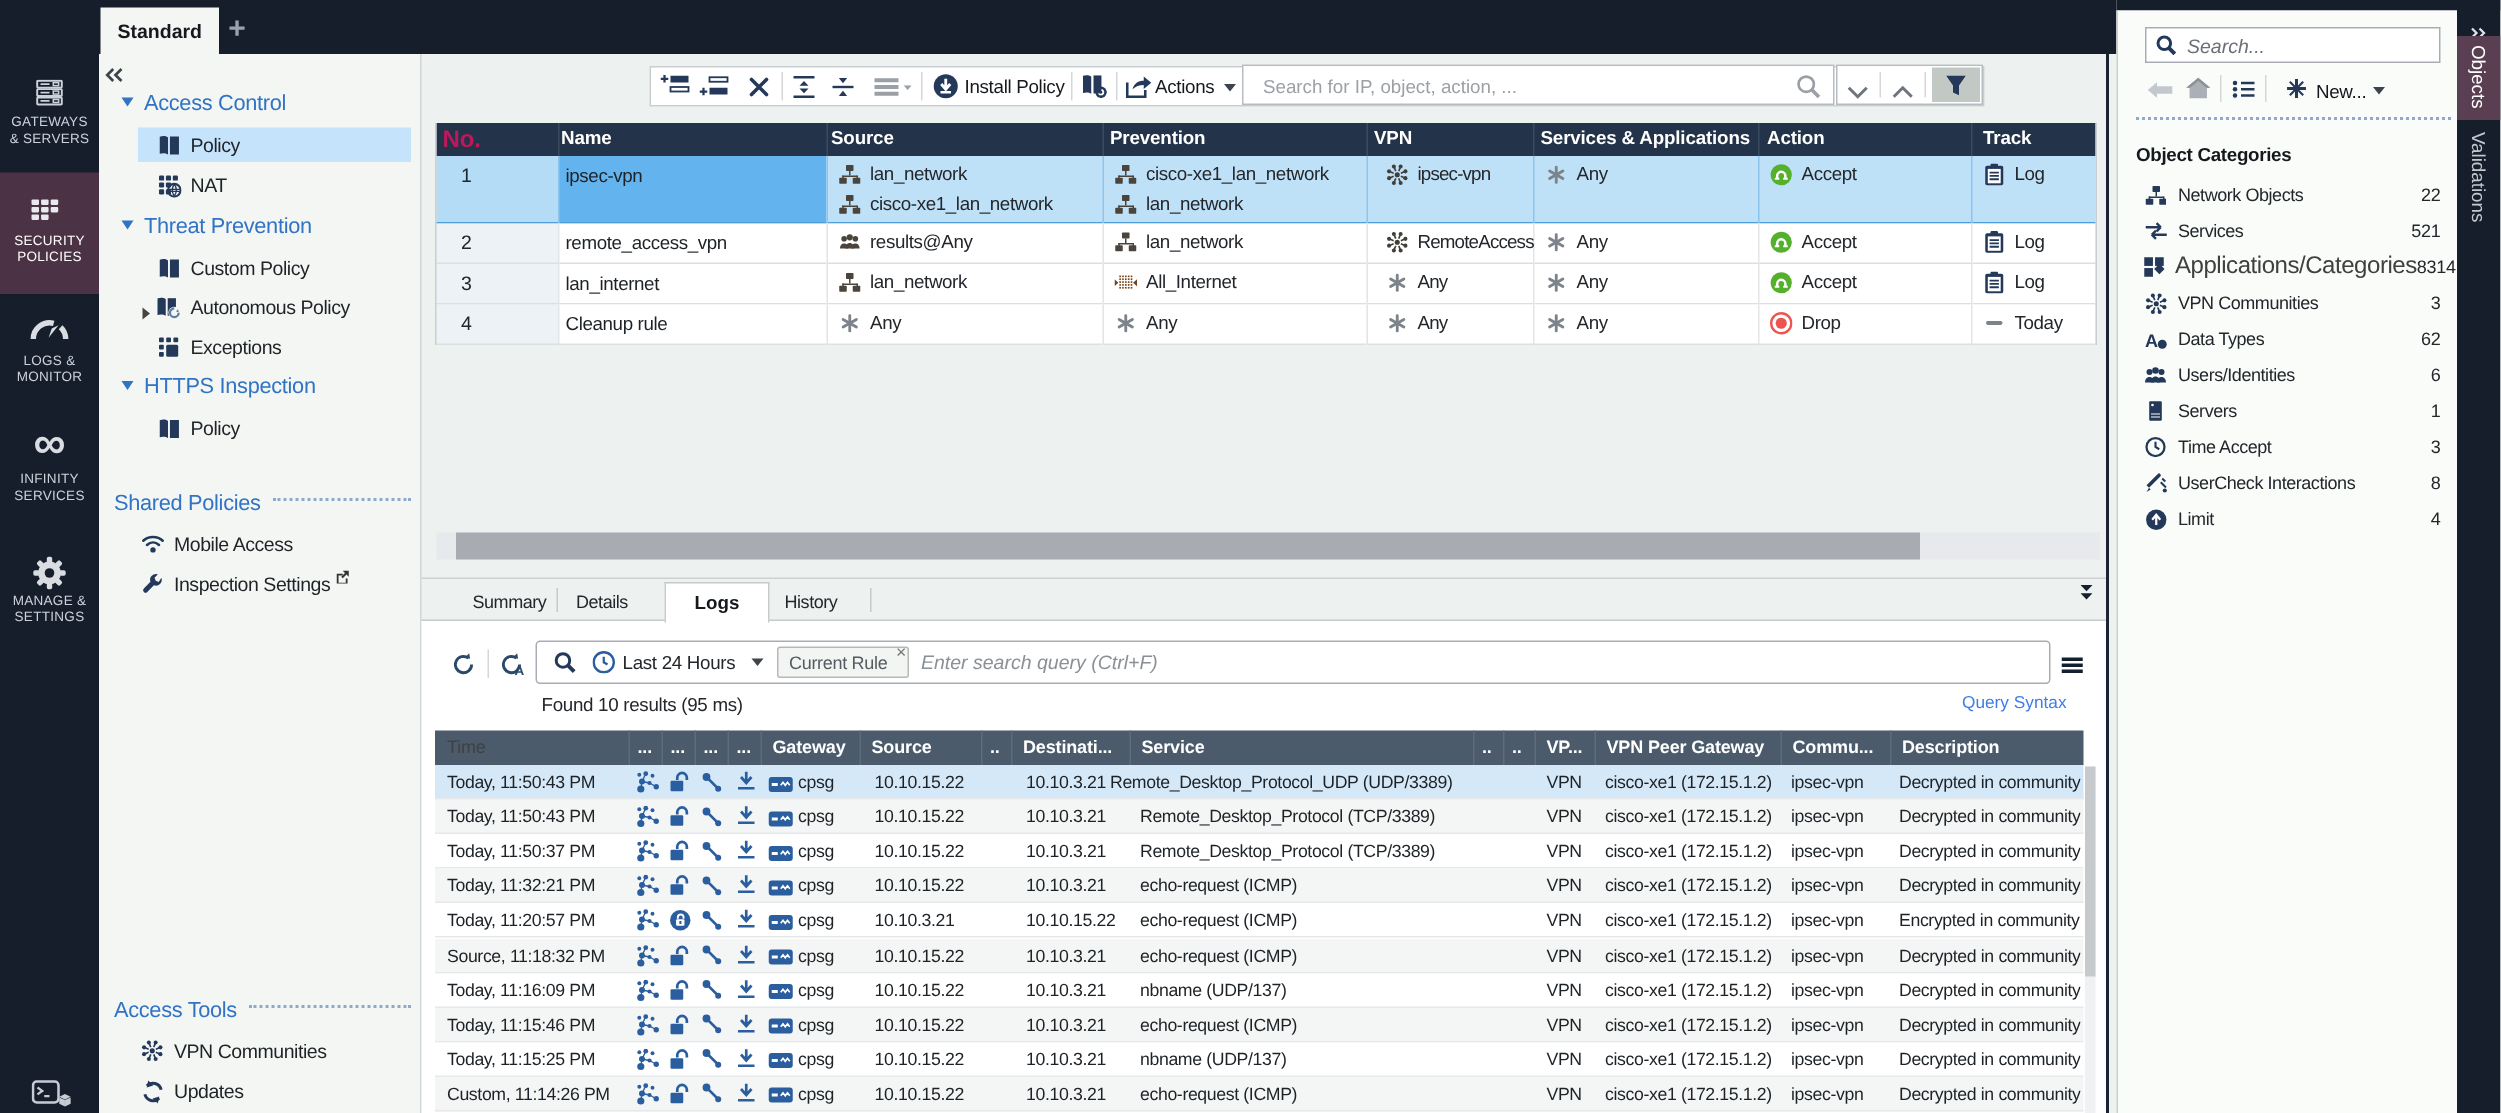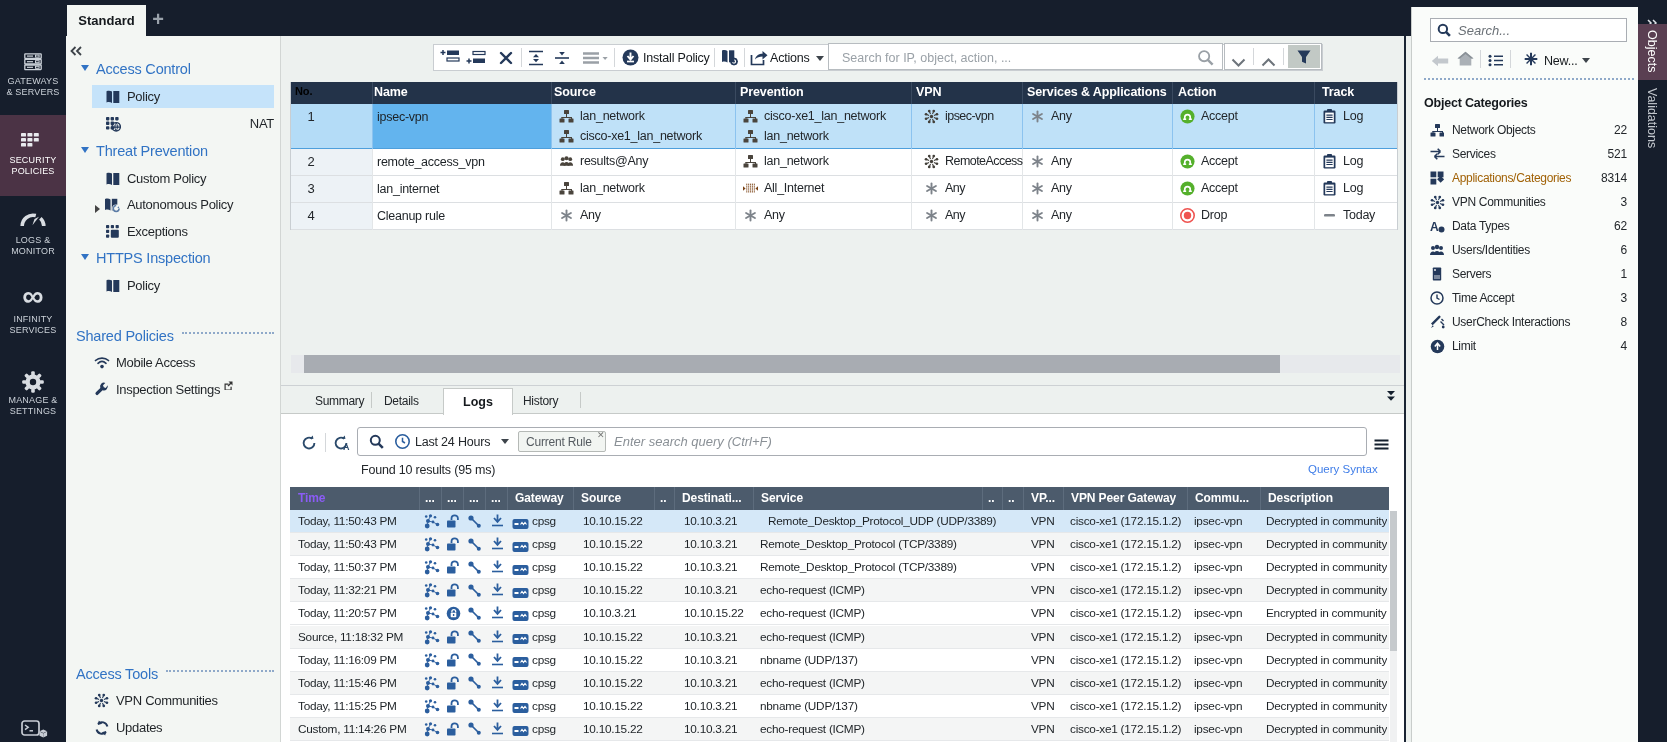--- a/index.html
+++ b/index.html
@@ -86,21 +86,21 @@
 <div class="ab row" style="left:81px;top:61px;width:193px;color:#3173c4;font-size:14.5px;letter-spacing:-0.2px;"><span style="display:inline-block;width:0;height:0;border-left:4.5px solid transparent;border-right:4.5px solid transparent;border-top:6px solid #3173c4;margin-right:7px;position:relative;top:-1px;"></span>Access Control</div>
 <div class="ab row" style="left:92px;top:85px;width:182px;height:23px;background:#c5e3fa;padding-left:12px;">
     <span class="ic" style="width:17px;">
       <svg width="16" height="16" viewBox="0 0 16 16">
         <path d="M1.5 2.2 C3.5 1.4 5.5 1.6 7 2.6 V14 C5.5 13 3.5 12.8 1.5 13.5 Z" fill="#24395a"></path>
 <rect x="8.3" y="2" width="6" height="12" fill="#24395a"></rect>
       </svg>
     </span>
     <span style="margin-left:6px;font-size:13px;letter-spacing:-0.3px;color:#1f2327;">Policy</span>
   </div>
-<div class="ab row" style="left:92px;top:112px;width:182px;height:23px;padding-left:12px;justify-content:space-between;">
+<div class="ab row" style="left:92px;top:112px;width:182px;height:23px;padding-left:12px;">
     <span class="ic" style="width:17px;">
       <svg width="16" height="16" viewBox="0 0 16 16">
         <rect x="1" y="1" width="3.4" height="3.4" rx="0.8" fill="#24395a"></rect>
         <rect x="5.6" y="1" width="3.4" height="3.4" rx="0.8" fill="#24395a"></rect>
         <rect x="10.2" y="1" width="3.4" height="3.4" rx="0.8" fill="#24395a"></rect>
         <rect x="1" y="5.6" width="3.4" height="3.4" rx="0.8" fill="#24395a"></rect>
         <rect x="5.6" y="5.6" width="3.4" height="3.4" rx="0.8" fill="#24395a"></rect>
         <rect x="1" y="10.2" width="3.4" height="3.4" rx="0.8" fill="#24395a"></rect>
         <rect x="5.6" y="10.2" width="3.4" height="3.4" rx="0.8" fill="#24395a"></rect>
         <circle cx="11.2" cy="10.8" r="4.2" fill="none" stroke="#24395a" stroke-width="1.4"></circle>
@@ -281,21 +281,21 @@
 <div class="ab" style="left:1261px;top:53px;"><svg width="15" height="9" viewBox="0 0 15 9">
       <path d="M1.5 7.5 L7.5 1.5 L13.5 7.5" fill="none" stroke="#6d747b" stroke-width="2"></path>
     </svg></div>
 <div class="ab" style="left:1283px;top:48px;width:1px;height:17px;background:#d4d7da;"></div>
 <div class="ab" style="left:1288px;top:45px;width:32px;height:23px;background:#c2c9c5;display:flex;align-items:center;justify-content:center;">
     <svg width="14" height="14" viewBox="0 0 14 14">
       <path d="M0.5 0.5 h13 L9 7 v6.5 l-4 -1.8 V7 Z" fill="#24395a"></path>
     </svg>
   </div>
 <div class="ab" style="left:291px;top:82px;width:1106px;height:22px;background:#233349;"></div>
-<div class="ab" style="left:295px;top:85px;color:#000000;font-size:11px;font-weight:bold;letter-spacing:-0.1px;">No.</div>
+<div class="ab" style="left:295px;top:85px;color:#be185d;font-size:16px;font-weight:bold;letter-spacing:-0.1px;">No.</div>
 <div class="ab" style="left:374px;top:85px;color:#fff;font-size:12.5px;font-weight:bold;letter-spacing:-0.1px;">Name</div>
 <div class="ab" style="left:554px;top:85px;color:#fff;font-size:12.5px;font-weight:bold;letter-spacing:-0.1px;">Source</div>
 <div class="ab" style="left:740px;top:85px;color:#fff;font-size:12.5px;font-weight:bold;letter-spacing:-0.1px;">Prevention</div>
 <div class="ab" style="left:916px;top:85px;color:#fff;font-size:12.5px;font-weight:bold;letter-spacing:-0.1px;">VPN</div>
 <div class="ab" style="left:1027px;top:85px;color:#fff;font-size:12.5px;font-weight:bold;letter-spacing:-0.1px;">Services &amp; Applications</div>
 <div class="ab" style="left:1178px;top:85px;color:#fff;font-size:12.5px;font-weight:bold;letter-spacing:-0.1px;">Action</div>
 <div class="ab" style="left:1322px;top:85px;color:#fff;font-size:12.5px;font-weight:bold;letter-spacing:-0.1px;">Track</div>
 <div class="ab" style="left:372px;top:82px;width:1px;height:22px;background:#3a4a60;"></div>
 <div class="ab" style="left:551px;top:82px;width:1px;height:22px;background:#3a4a60;"></div>
 <div class="ab" style="left:735px;top:82px;width:1px;height:22px;background:#3a4a60;"></div>
@@ -808,21 +808,21 @@
 <div class="ab" style="left:518px;top:431px;width:88px;height:21px;background:#f2f5f2;border:1px solid #b5b9b6;border-radius:2px;"></div>
 <div class="ab" style="left:526px;top:435px;font-size:12px;letter-spacing:-0.2px;color:#555b60;">Current Rule</div>
 <div class="ab" style="left:597px;top:430px;font-size:9px;color:#777;">✕</div>
 <div class="ab" style="left:614px;top:434px;font-size:13px;font-style:italic;color:#8a9096;">Enter search query (Ctrl+F)</div>
 <div class="ab" style="left:1374px;top:436px;"><svg width="15" height="11" viewBox="0 0 15 11">
       <path d="M0.5 1.5 h14 M0.5 5.5 h14 M0.5 9.5 h14" stroke="#15202e" stroke-width="2.2"></path>
     </svg></div>
 <div class="ab" style="left:361px;top:463px;font-size:12.5px;letter-spacing:-0.2px;color:#23272b;">Found 10 results (95 ms)</div>
 <div class="ab" style="left:1308px;top:463px;font-size:11.5px;color:#3f7de8;">Query Syntax</div>
 <div class="ab" style="left:290px;top:487px;width:1099px;height:23px;background:#4c5b6c;"></div>
-<div class="ab" style="left:298px;top:490.5px;color:#8b5cf6;font-size:12px;font-weight:bold;letter-spacing:-0.1px;white-space:nowrap;overflow:hidden;width:119px;">Time</div>
+<div class="ab" style="left:298px;top:490.5px;color:#404040;font-size:12px;font-weight:normal;letter-spacing:-0.1px;white-space:nowrap;overflow:hidden;width:119px;">Time</div>
 <div class="ab" style="left:425px;top:490.5px;color:#fff;font-size:12px;font-weight:bold;letter-spacing:-0.1px;white-space:nowrap;overflow:hidden;width:12px;">...</div>
 <div class="ab" style="left:447px;top:490.5px;color:#fff;font-size:12px;font-weight:bold;letter-spacing:-0.1px;white-space:nowrap;overflow:hidden;width:12px;">...</div>
 <div class="ab" style="left:469px;top:490.5px;color:#fff;font-size:12px;font-weight:bold;letter-spacing:-0.1px;white-space:nowrap;overflow:hidden;width:12px;">...</div>
 <div class="ab" style="left:491px;top:490.5px;color:#fff;font-size:12px;font-weight:bold;letter-spacing:-0.1px;white-space:nowrap;overflow:hidden;width:12px;">...</div>
 <div class="ab" style="left:515px;top:490.5px;color:#fff;font-size:12px;font-weight:bold;letter-spacing:-0.1px;white-space:nowrap;overflow:hidden;width:56px;">Gateway</div>
 <div class="ab" style="left:581px;top:490.5px;color:#fff;font-size:12px;font-weight:bold;letter-spacing:-0.1px;white-space:nowrap;overflow:hidden;width:71px;">Source</div>
 <div class="ab" style="left:660px;top:490.5px;color:#fff;font-size:12px;font-weight:bold;letter-spacing:-0.1px;white-space:nowrap;overflow:hidden;width:10px;">..</div>
 <div class="ab" style="left:682px;top:490.5px;color:#fff;font-size:12px;font-weight:bold;letter-spacing:-0.1px;white-space:nowrap;overflow:hidden;width:69px;">Destinati...</div>
 <div class="ab" style="left:761px;top:490.5px;color:#fff;font-size:12px;font-weight:bold;letter-spacing:-0.1px;white-space:nowrap;overflow:hidden;width:219px;">Service</div>
 <div class="ab" style="left:988px;top:490.5px;color:#fff;font-size:12px;font-weight:bold;letter-spacing:-0.1px;white-space:nowrap;overflow:hidden;width:10px;">..</div>
@@ -872,21 +872,21 @@
 <path d="M1 11.5 h11" stroke="#2b5e9e" stroke-width="1.6"></path>
     </svg></div>
 <div class="ab" style="left:512px;top:515.5px;"><svg width="17" height="12" viewBox="0 0 17 12">
       <rect x="0.5" y="1" width="16" height="10" rx="2" fill="#2b5e9e"></rect>
 <rect x="2.5" y="5" width="4" height="2" fill="#fff"></rect>
       <path d="M8.5 6.5 l1.5-2 1.5 2 1.5-2 1.5 2" stroke="#fff" stroke-width="1.1" fill="none"></path>
     </svg></div>
 <div class="ab" style="left:532px;top:514.0px;font-size:11.8px;letter-spacing:-0.25px;color:#1d2226;white-space:nowrap;">cpsg</div>
 <div class="ab" style="left:583px;top:514.0px;font-size:11.8px;letter-spacing:-0.25px;color:#1d2226;white-space:nowrap;">10.10.15.22</div>
 <div class="ab" style="left:684px;top:514.0px;font-size:11.8px;letter-spacing:-0.25px;color:#1d2226;white-space:nowrap;">10.10.3.21</div>
-<div class="ab" style="left:768px;top:514.0px;font-size:11.8px;letter-spacing:-0.25px;color:#1d2226;white-space:nowrap;width:228px;overflow:hidden;">Remote_Desktop_Protocol_UDP (UDP/3389)</div>
+<div class="ab" style="left:740px;top:514.0px;font-size:11.8px;letter-spacing:-0.25px;color:#1d2226;white-space:nowrap;width:228px;overflow:hidden;">Remote_Desktop_Protocol_UDP (UDP/3389)</div>
 <div class="ab" style="left:1031px;top:514.0px;font-size:11.8px;letter-spacing:-0.25px;color:#1d2226;white-space:nowrap;">VPN</div>
 <div class="ab" style="left:1070px;top:514.0px;font-size:11.8px;letter-spacing:-0.25px;color:#1d2226;white-space:nowrap;">cisco-xe1 (172.15.1.2)</div>
 <div class="ab" style="left:1194px;top:514.0px;font-size:11.8px;letter-spacing:-0.25px;color:#1d2226;white-space:nowrap;">ipsec-vpn</div>
 <div class="ab" style="left:1266px;top:514.0px;font-size:11.8px;letter-spacing:-0.25px;color:#1d2226;white-space:nowrap;width:121px;overflow:hidden;">Decrypted in community</div>
 <div class="ab" style="left:290px;top:533.1px;width:1099px;height:23.1px;background:#f4f5f5;border-bottom:1px solid #e6e8ea;"></div>
 <div class="ab" style="left:298px;top:537.1px;font-size:11.8px;letter-spacing:-0.25px;color:#1d2226;white-space:nowrap;">Today, 11:50:43 PM</div>
 <div class="ab" style="left:424px;top:537.1px;"><svg width="16" height="15" viewBox="0 0 16 15">
       <circle cx="2.2" cy="2.5" r="1.3" fill="#2b5e9e"></circle>
       <circle cx="6.5" cy="1.8" r="1.6" fill="#2b5e9e"></circle>
 <circle cx="11" cy="3.2" r="1.3" fill="#2b5e9e"></circle>
@@ -1296,21 +1296,21 @@
   </div>
 <div class="ab row" style="left:1429px;top:169px;width:198px;height:18px;">
     <span class="ic" style="width:16px;">
       <svg width="14" height="14" viewBox="0 0 14 14">
         <rect x="0.5" y="0.5" width="5.8" height="5.8" fill="#24395a"></rect>
         <rect x="7.7" y="0.5" width="5.8" height="5.8" fill="#24395a"></rect>
 <rect x="0.5" y="7.7" width="5.8" height="5.8" fill="#24395a"></rect>
         <rect x="7.7" y="7.7" width="5.8" height="5.8" fill="#24395a" transform="rotate(45 10.6 10.6) scale(0.85) "></rect>
       </svg>
     </span>
-    <span style="margin-left:7px;font-size:12px;letter-spacing:-0.3px;color:#a16207;flex:1;">Applications/Categories</span>
+    <span style="margin-left:7px;font-size:16px;letter-spacing:-0.3px;color:#404040;flex:1;">Applications/Categories</span>
     <span style="font-size:12px;letter-spacing:-0.2px;color:#23272b;">8314</span>
   </div>
 <div class="ab row" style="left:1429px;top:193px;width:198px;height:18px;">
     <span class="ic" style="width:16px;">
       <svg width="15" height="15" viewBox="0 0 15 15">
         <circle cx="7.5" cy="7.5" r="1.7" fill="#24395a"></circle>
         <line x1="9.90" y1="8.49" x2="12.95" y2="9.76" stroke="#24395a" stroke-width="1.1"></line>
         <circle cx="12.95" cy="9.76" r="1.35" fill="#24395a"></circle>
         <line x1="8.49" y1="9.90" x2="9.76" y2="12.95" stroke="#24395a" stroke-width="1.1"></line>
         <circle cx="9.76" cy="12.95" r="1.35" fill="#24395a"></circle>

